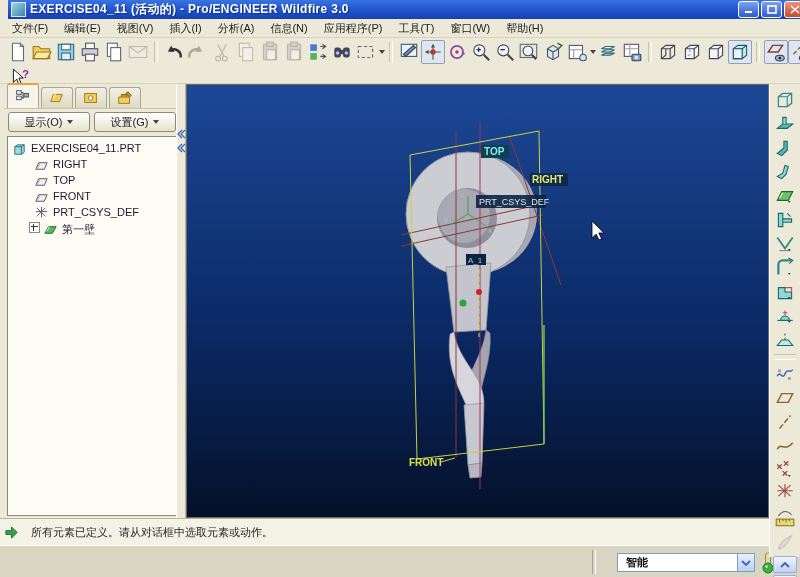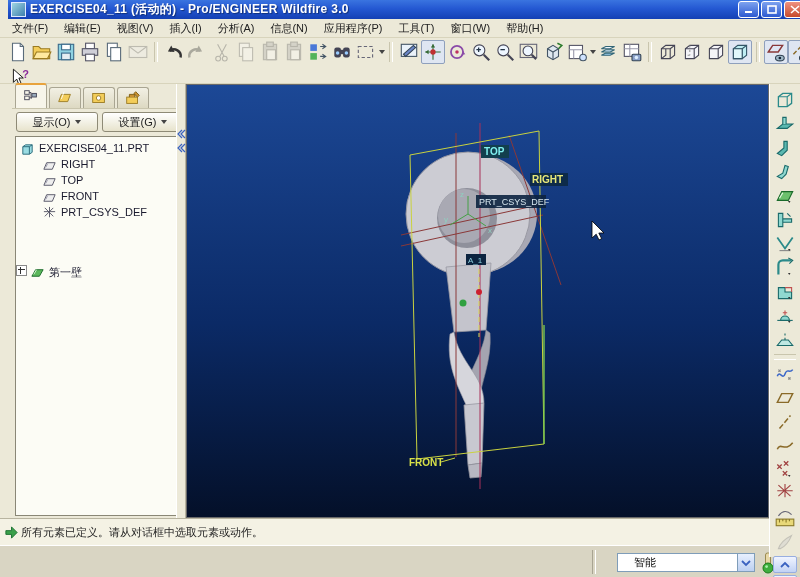--- a/index.html
+++ b/index.html
@@ -28,62 +28,62 @@
     background:#ece9d8;padding-left:6px;box-sizing:border-box;}
   .row2{position:absolute;left:0;top:66px;width:800px;height:18px;background:#ece9d8;
     border-bottom:1px solid #d8d4bc;box-sizing:border-box;}
   .tbtn{width:22px;height:22px;flex:none;display:flex;align-items:center;justify-content:center;border:1px solid transparent;}
   .tbtn.dis{opacity:.35;filter:grayscale(1);}
   .tbtn.pressed{border:1px solid #8fa0bc;background:#dfe6f2;border-radius:2px;}
   .tsep{width:2px;height:20px;border-left:1px solid #c9c5ad;border-right:1px solid #ffffff;margin:0 4px;flex:none;}
   .ddarrow{width:0;height:0;border-left:3px solid transparent;border-right:3px solid transparent;
     border-top:4px solid #444;margin-left:1px;flex:none;}
   
-  .leftpanel{position:absolute;left:12px;top:84px;width:176px;height:434px;background:#ece9d8;box-sizing:border-box;}
+  .leftpanel{position:absolute;left:4px;top:84px;width:176px;height:434px;background:#ece9d8;box-sizing:border-box;}
   .navtabs{display:flex;align-items:flex-end;height:24px;padding-left:3px;border-bottom:1px solid #c9c5ad;}
   .navtab{width:30px;height:20px;border:1px solid #a9a592;border-bottom:none;border-radius:3px 3px 0 0;
     background:linear-gradient(#f2f0e4,#ddd9c2);margin-right:2px;display:flex;align-items:center;justify-content:center;}
   .navtab.active{height:23px;background:#f7f5ea;border-top:2px solid #e8a33d;}
   .navbtns{display:flex;gap:4px;padding:2px 4px;height:22px;align-items:center;}
   .navbtn{flex:1;height:18px;border:1px solid #8e8a76;border-radius:3px;background:linear-gradient(#ffffff,#e7e3cc);
     display:flex;align-items:center;justify-content:center;gap:4px;cursor:default;}
   .treebox{position:absolute;left:3px;right:3px;top:52px;bottom:2px;background:#fcfcf5;
     border:1px solid #8a8776;overflow:hidden;padding-top:5px;box-sizing:border-box;}
   .trow{display:flex;height:16px;white-space:nowrap;padding-left:4px;}
   .trow .lbl{margin-left:4px;color:#1a1a2e;}
   .trow.child{padding-left:26px;}
   .expander{width:9px;height:9px;border:1px solid #888;background:#fff;position:relative;margin-right:3px;flex:none;}
   .expander::before,.expander::after{content:"";position:absolute;background:#333;}
   .expander::before{left:1px;right:1px;top:3px;height:1px;}
   .expander::after{top:1px;bottom:1px;left:3px;width:1px;}
-  .trow.haskid{padding-left:0;margin-top:43px;}
+  .trow.haskid{padding-left:21px;}
   
   .splitter{position:absolute;left:176px;top:84px;width:10px;height:434px;background:#ece9d8;
     border-left:1px solid #fff;border-right:1px solid #b8b4a0;box-sizing:border-box;
     display:flex;flex-direction:column;align-items:center;padding-top:45px;}
   
   .viewport{position:absolute;left:186px;top:84px;width:583px;height:434px;border:1px solid #6a6a6a;box-sizing:border-box;}
   .viewport svg{display:block;}
   
   .rightbar{position:absolute;left:769px;top:84px;width:31px;height:473px;background:#ece9d8;
     border-left:1px solid #fff;box-sizing:border-box;display:flex;flex-direction:column;align-items:center;padding-top:4px;z-index:5;}
   .rbtn{width:26px;height:22px;display:flex;align-items:center;justify-content:center;flex:none;border:1px solid transparent;}
   .rbtn.dis{opacity:.4;filter:grayscale(1);}
   .rsep{height:4px;width:22px;border-top:1px solid #c9c5ad;border-bottom:1px solid #fff;margin:2px 0;flex:none;}
   .scrollbtn{width:22px;height:15px;margin-top:2px;border:1px solid #98aee0;border-radius:2px;flex:none;
     background:linear-gradient(#f0f4ff,#c2d2f4);display:flex;align-items:center;justify-content:center;}
   
   .msgbar{position:absolute;left:0;top:518px;width:769px;height:27px;background:#f4f2e4;
-    border-top:1px solid #b8b4a0;box-sizing:border-box;display:flex;align-items:center;padding-left:4px;gap:2px;}
+    border-top:1px solid #b8b4a0;box-sizing:border-box;display:flex;align-items:center;padding-left:4px;gap:12px;}
   .statusbar{position:absolute;left:0;top:545px;width:800px;height:32px;background:#d9d5c3;
     border-top:1px solid #fff;box-sizing:border-box;}
   .statusdiv{position:absolute;left:592px;top:4px;height:24px;width:2px;border-left:1px solid #a8a492;border-right:1px solid #fff;}
   .combo{position:absolute;left:617px;top:7px;width:138px;height:19px;background:#fff;
     border:1px solid #7f9db9;display:flex;align-items:center;box-sizing:border-box;}
-  .combo .val{flex:1;padding-left:16px;color:#111;}
+  .combo .val{flex:1;padding-left:8px;color:#111;font-weight:bold;}
   .combo .cbtn{width:16px;height:100%;border-left:1px solid #7f9db9;
     background:linear-gradient(#e8f0fe,#bcd0f2);display:flex;align-items:center;justify-content:center;}
   .traffic{position:absolute;left:762px;top:6px;}
   .hidden-defs{position:absolute;width:0;height:0;overflow:hidden;}
 </style>
 </head>
 <body>
 
 <svg class="hidden-defs" aria-hidden="true">
   <defs>

